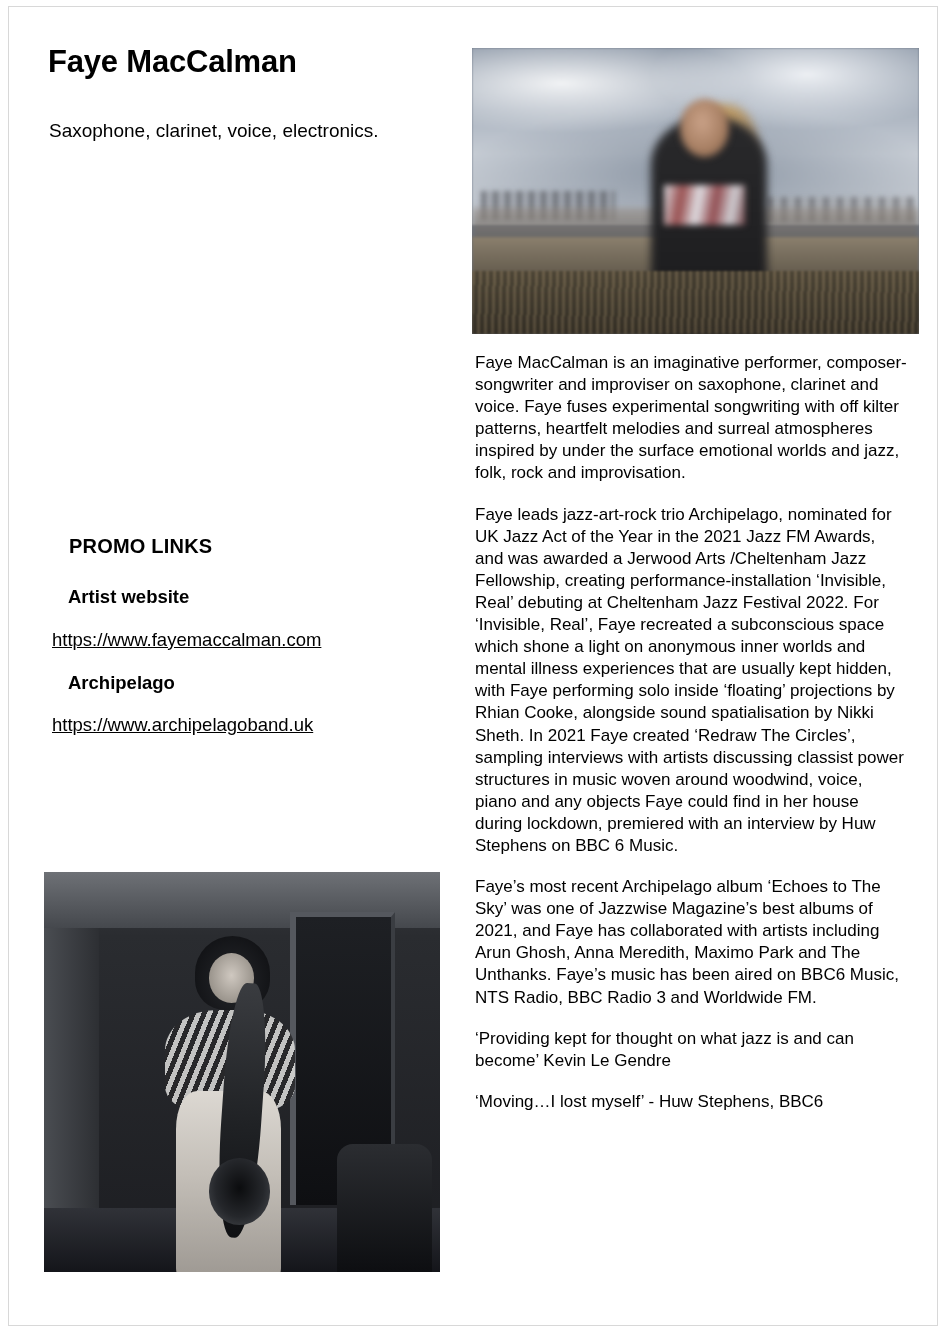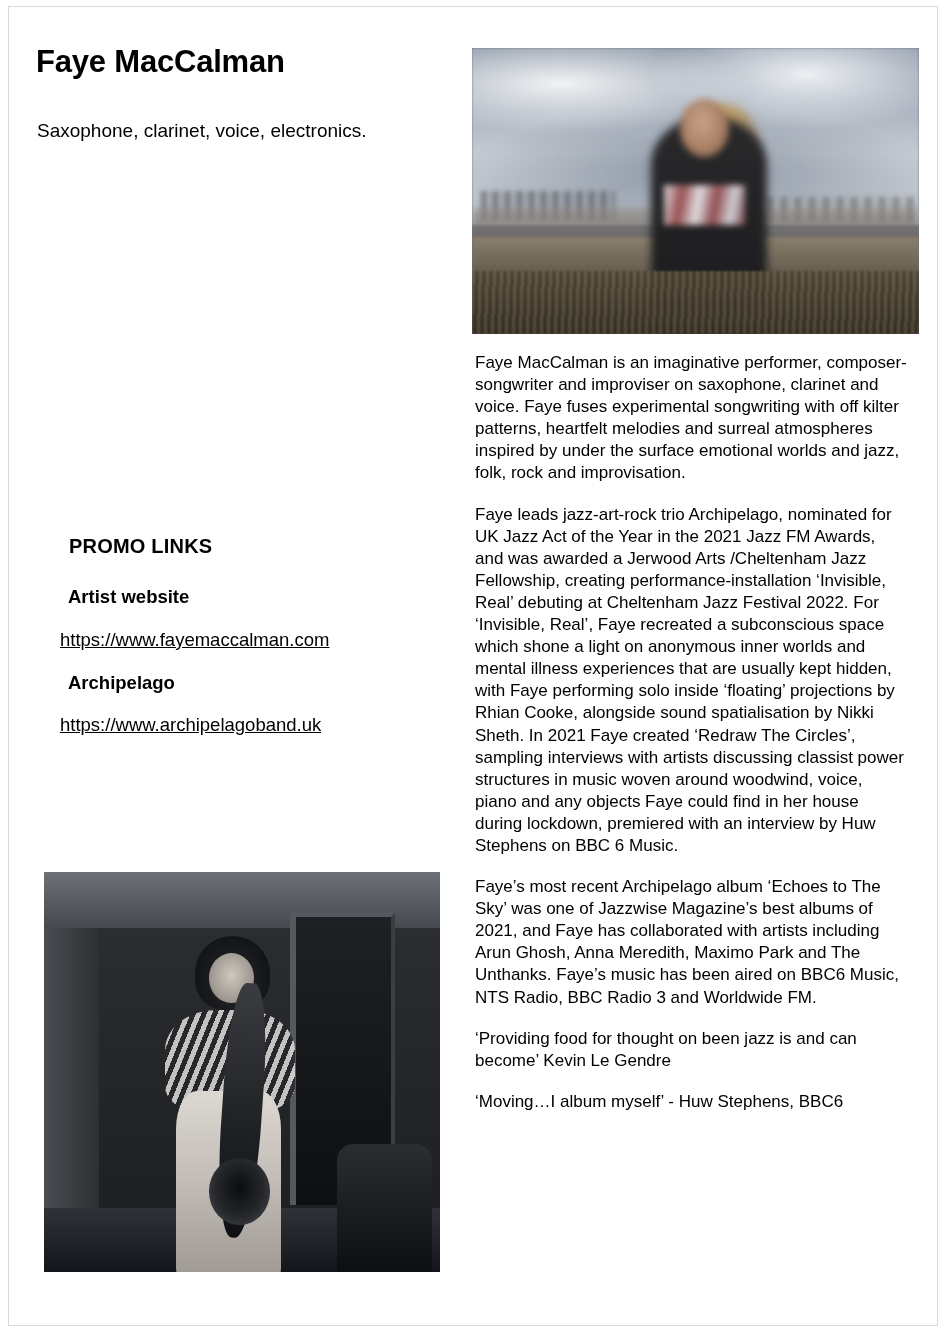--- a/index.html
+++ b/index.html
@@ -26,21 +26,21 @@
     width: 930px;
     height: 1320px;
     border: 1px solid #d8d8d8;
     box-sizing: border-box;
     pointer-events: none;
   }
 
   
   .left-col {
     position: absolute;
-    left: 36px;
+    left: 48px;
     top: 44px;
     width: 390px;
   }
   .doc-title {
     font-size: 31px;
     font-weight: bold;
     letter-spacing: -0.2px;
     line-height: 1.15;
     margin: 0 0 38px 0;
   }
@@ -68,21 +68,21 @@
   }
   .link-label {
     font-size: 18.5px;
     font-weight: bold;
     line-height: 1.45;
     margin: 16px;
   }
   .link-url {
     font-size: 18.5px;
     line-height: 1.45;
-    margin: 0 0 0 8px;
+    margin: 0 0 0 0;
     color: #000000;
     text-decoration: underline;
     word-break: break-all;
     display: block;
     cursor: pointer;
   }
 
   
   .photo-top {
     position: absolute;
@@ -312,16 +312,16 @@
       <div class="bw-dress"></div>
       <div class="bw-sax"></div>
       <div class="bw-bell"></div>
     </div>
   </div>
 
   <div class="bio">
     <p>Faye MacCalman is an imaginative performer, composer-songwriter and improviser on saxophone, clarinet and voice. Faye fuses experimental songwriting with off kilter patterns, heartfelt melodies and surreal atmospheres inspired by under the surface emotional worlds and jazz, folk, rock and improvisation.</p>
     <p>Faye leads jazz-art-rock trio Archipelago, nominated for UK Jazz Act of the Year in the 2021 Jazz FM Awards, and was awarded a Jerwood Arts /Cheltenham Jazz Fellowship, creating performance-installation ‘Invisible, Real’ debuting at Cheltenham Jazz Festival 2022. For ‘Invisible, Real’, Faye recreated a subconscious space which shone a light on anonymous inner worlds and mental illness experiences that are usually kept hidden, with Faye performing solo inside ‘floating’ projections by Rhian Cooke, alongside sound spatialisation by Nikki Sheth. In 2021 Faye created ‘Redraw The Circles’, sampling interviews with artists discussing classist power structures in music woven around woodwind, voice, piano and any objects Faye could find in her house during lockdown, premiered with an interview by Huw Stephens on BBC 6 Music.</p>
     <p>Faye’s most recent Archipelago album ‘Echoes to The Sky’ was one of Jazzwise Magazine’s best albums of 2021, and Faye has collaborated with artists including Arun Ghosh, Anna Meredith, Maximo Park and The Unthanks. Faye’s music has been aired on BBC6 Music, NTS Radio, BBC Radio 3 and Worldwide FM.</p>
-    <p class="quote">‘Providing food for thought on been jazz is and can become’ Kevin Le Gendre</p>
-    <p class="quote">‘Moving…I album myself’ - Huw Stephens, BBC6</p>
+    <p class="quote">‘Providing kept for thought on what jazz is and can become’ Kevin Le Gendre</p>
+    <p class="quote">‘Moving…I lost myself’ - Huw Stephens, BBC6</p>
   </div>
 </div>
 
 </body></html>

